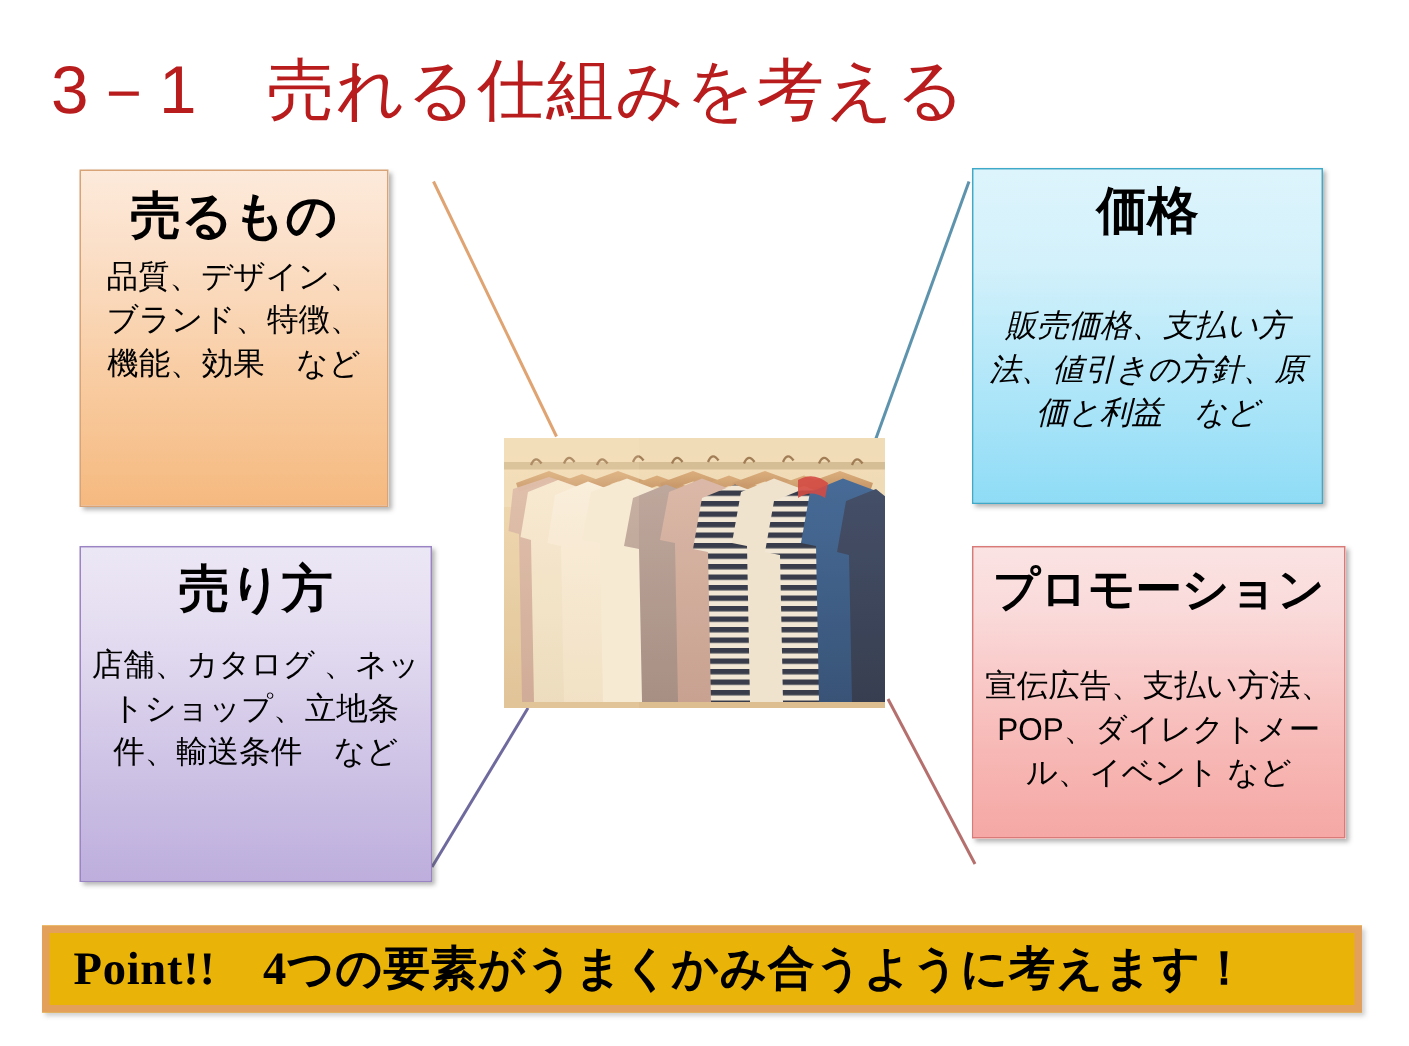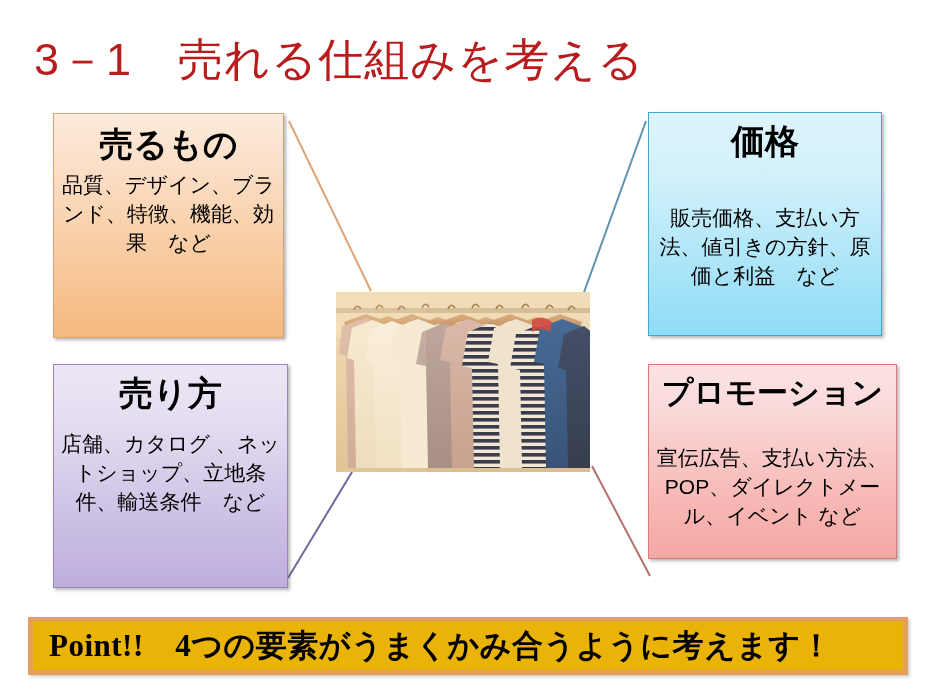--- a/index.html
+++ b/index.html
@@ -61,36 +61,36 @@
   .qbox .qbody {
     font-size: 21px;
     line-height: 29px;
     color: #000000;
     font-weight: 400;
   }
 
   
   #box-product {
     left: 53px;  top: 113px;
-    width: 231px; height: 225px;
+    width: 206px; height: 225px;
     border: 1px solid #d8a477;
     background: linear-gradient(to bottom, #fdeadb 0%, #fbe0c9 22%, #f8c99c 68%, #f5b97f 100%);
     padding-top: 10px;
   }
   #box-product .qbody { margin-top: 6px; padding: 0 8px; }
 
   
   #box-price {
     left: 648px; top: 112px;
     width: 234px; height: 224px;
     border: 1px solid #3fa9c9;
     background: linear-gradient(to bottom, #ddf4fc 0%, #d3f1fb 28%, #a9e4f8 72%, #8fdcf6 100%);
     padding-top: 8px;
   }
-  #box-price .qbody { margin-top: 42px; padding: 0 6px; }
+  #box-price .qbody { margin-top: 42px; padding: 0 6px; font-style: italic; }
 
   
   #box-place {
     left: 53px; top: 364px;
     width: 235px; height: 224px;
     border: 1px solid #9a84c4;
     background: linear-gradient(to bottom, #ece7f5 0%, #e4ddf1 25%, #ccc0e4 70%, #bdaedd 100%);
     padding-top: 8px;
   }
   #box-place .qbody { margin-top: 16px; padding: 0 6px; }

